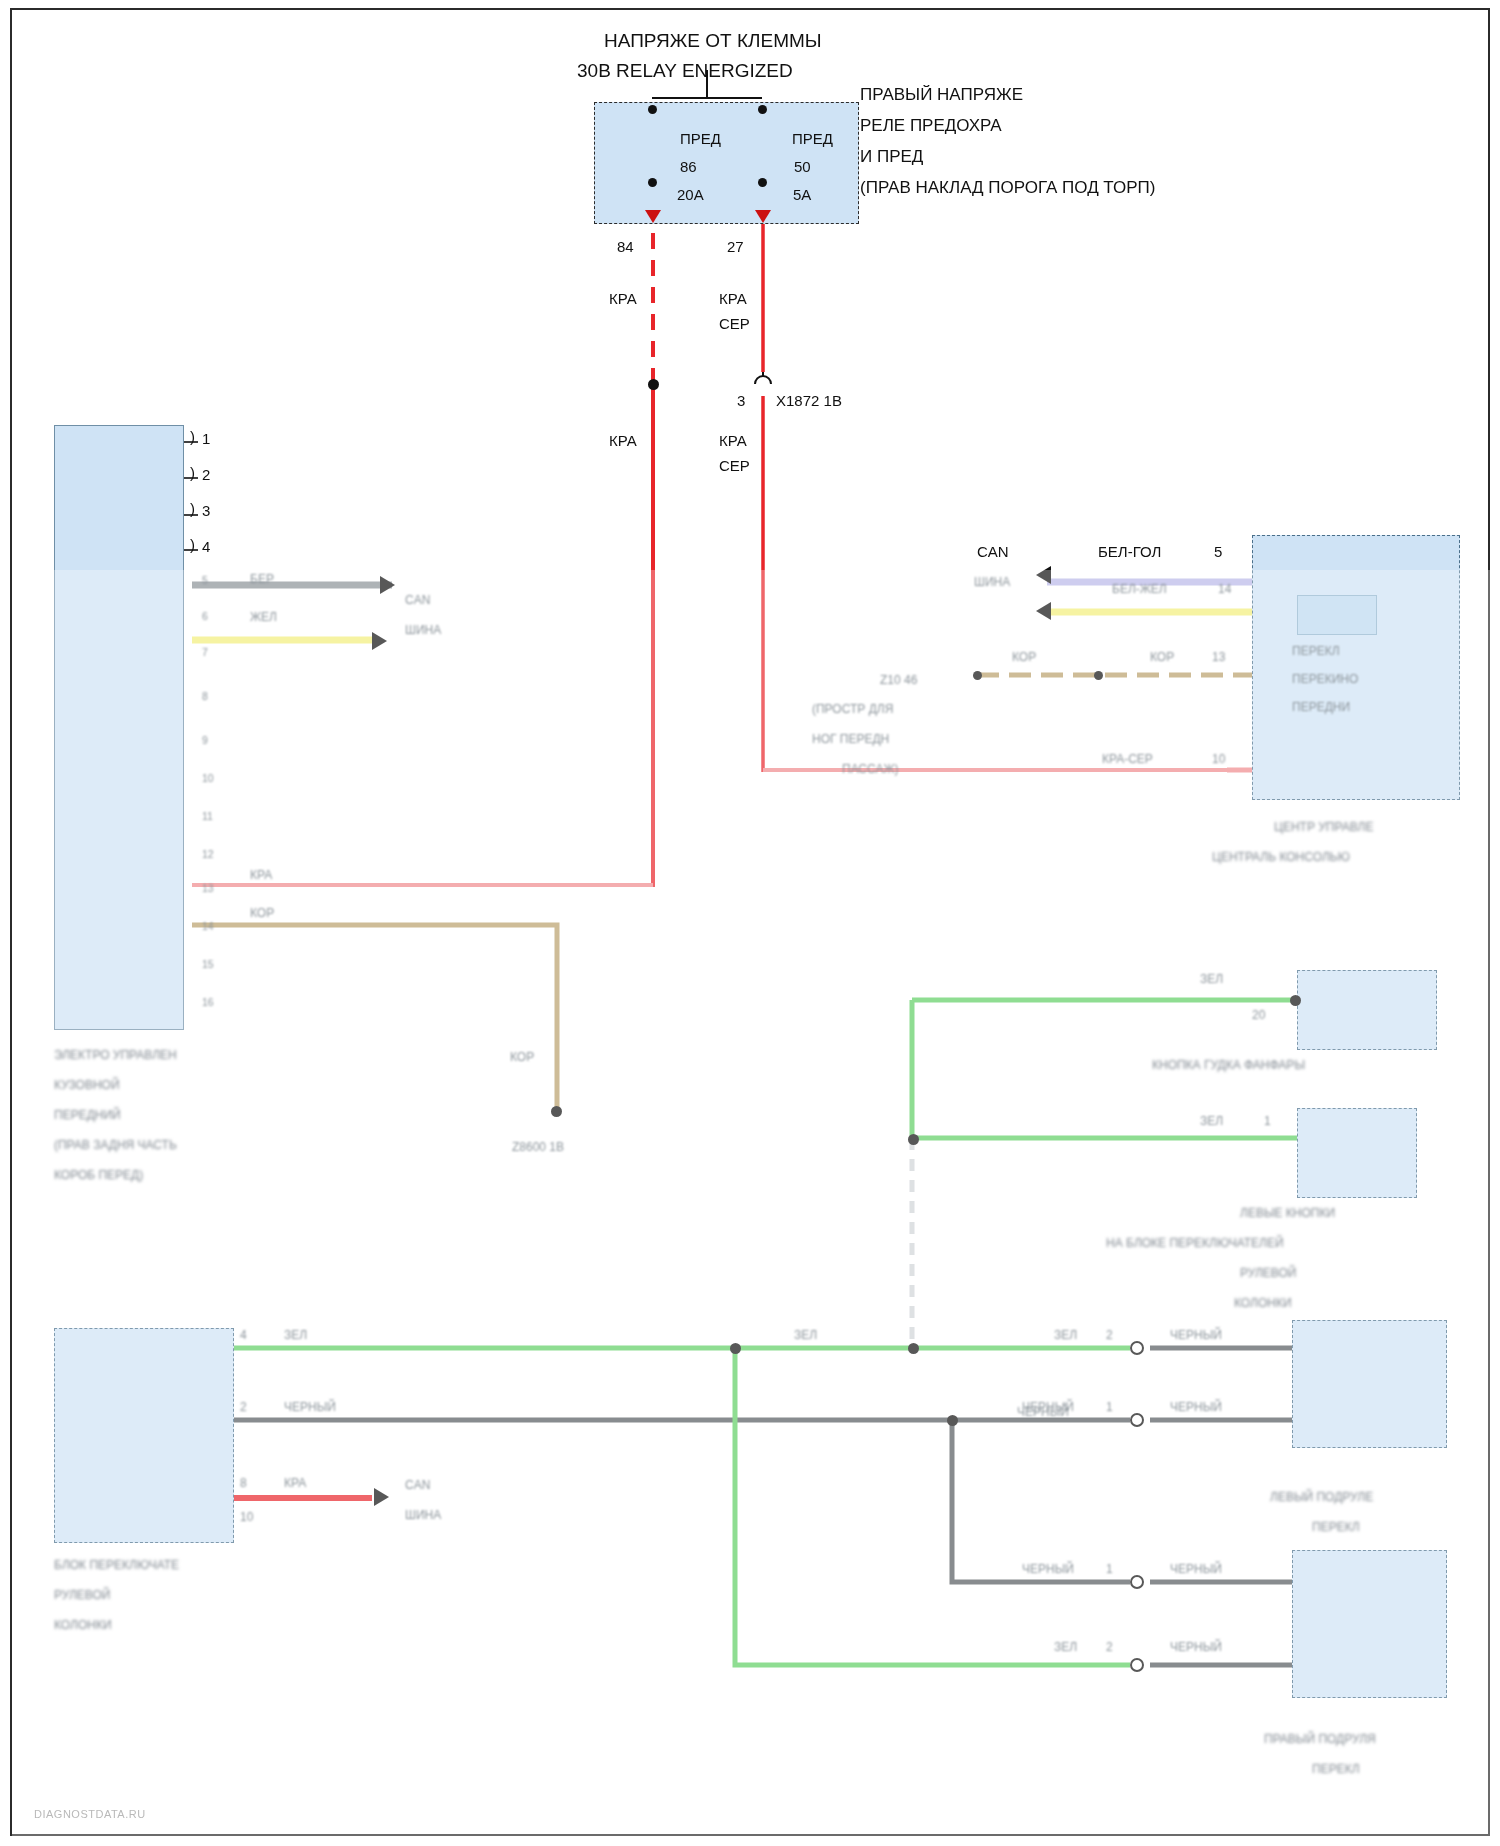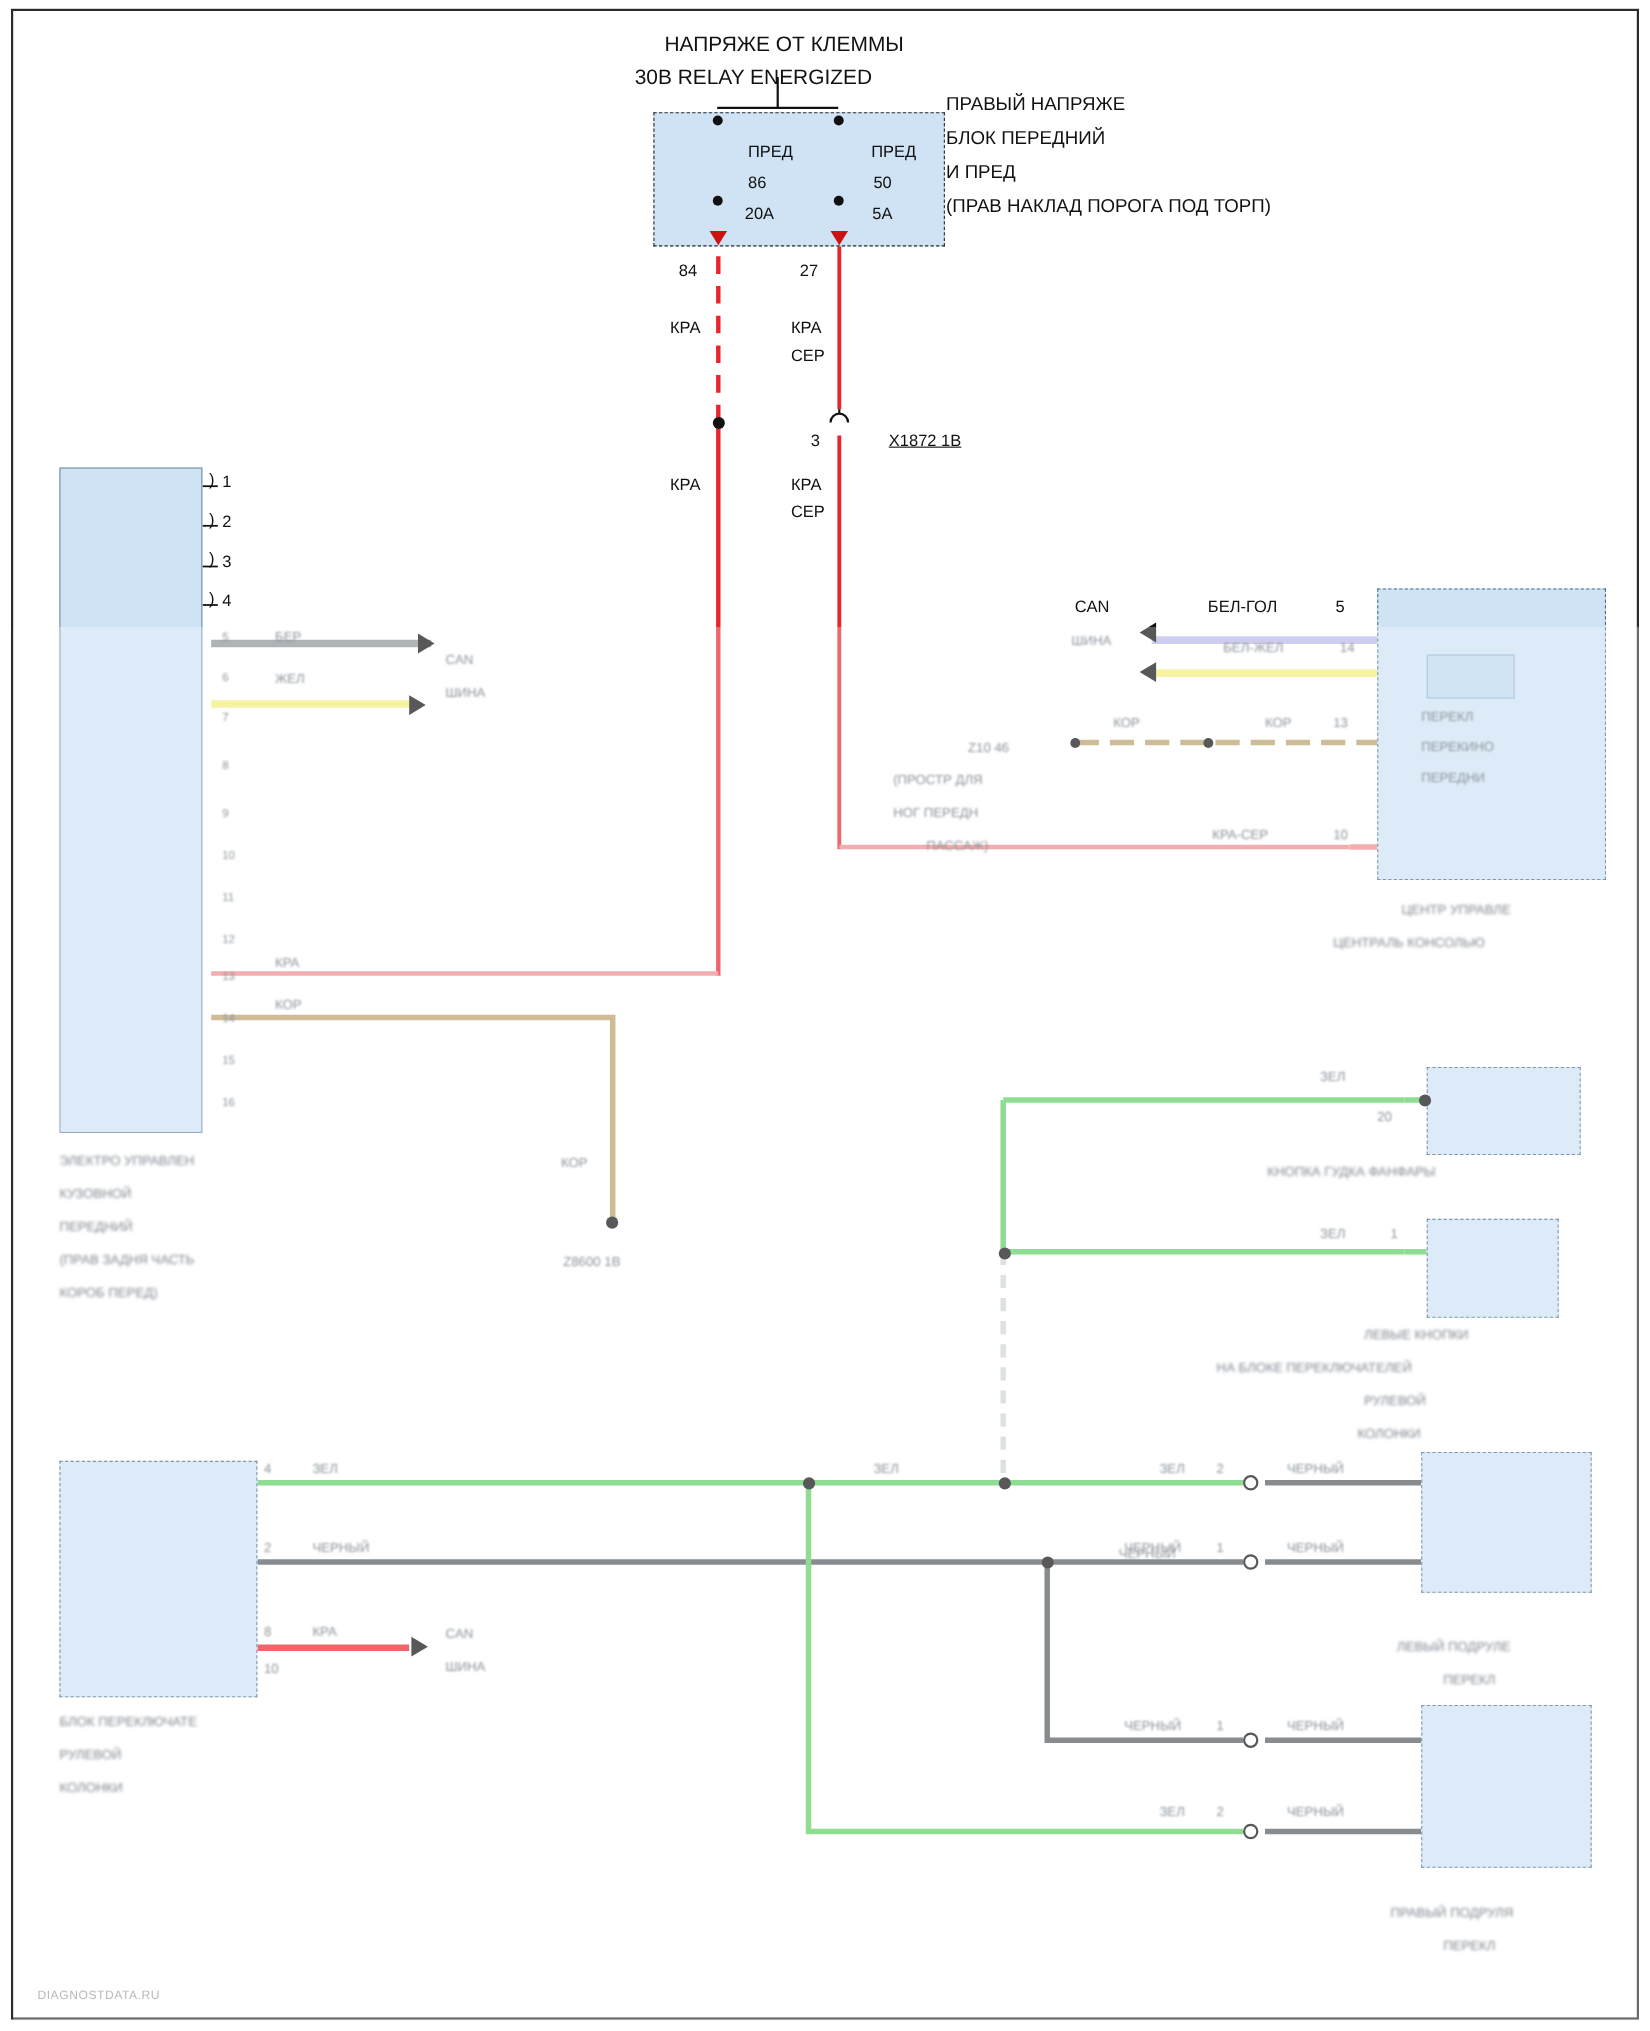--- a/index.html
+++ b/index.html
@@ -240,36 +240,36 @@
     <div class="lbl" style="left:782px; top:148px;">50</div>
     <div class="lbl" style="left:781px; top:176px;">5А</div>
 
     <div class="arrow-d" style="left:633px; top:200px;"></div>
     <div class="arrow-d" style="left:743px; top:200px;"></div>
 
     <div class="lbl" style="left:605px; top:228px;">84</div>
     <div class="lbl" style="left:715px; top:228px;">27</div>
 
     <div class="lbl" style="left:848px; top:75px; font-size:17px;">ПРАВЫЙ НАПРЯЖЕ</div>
-    <div class="lbl" style="left:848px; top:106px; font-size:17px;">БЛОК ПЕРЕДНИЙ</div>
+    <div class="lbl" style="left:848px; top:106px; font-size:17px;">РЕЛЕ ПРЕДОХРА</div>
     <div class="lbl" style="left:848px; top:137px; font-size:17px;">И ПРЕД</div>
     <div class="lbl" style="left:848px; top:168px; font-size:17px;">(ПРАВ НАКЛАД ПОРОГА ПОД ТОРП)</div>
 
     <div class="lbl" style="left:597px; top:280px;">КРА</div>
     <div class="lbl" style="left:707px; top:280px;">КРА</div>
     <div class="lbl" style="left:707px; top:305px;">СЕР</div>
 
     <div class="dot" style="left:636px; top:369px;"></div>
 
     <div class="lbl" style="left:597px; top:422px;">КРА</div>
     <div class="lbl" style="left:707px; top:422px;">КРА</div>
     <div class="lbl" style="left:707px; top:447px;">СЕР</div>
 
     <div class="lbl" style="left:725px; top:382px;">3</div>
-    <div class="lbl" style="left:796px; top:382px;text-decoration:underline;">X1872 1В</div>
+    <div class="lbl" style="left:764px; top:382px;">X1872 1В</div>
 
     <div class="ecu solid" style="left:42px; top:415px; width:130px; height:605px;"></div>
 
     <div class="pinbrace" style="left:178px; top:418px;">)</div>
     <div class="lbl" style="left:190px; top:420px;">1</div>
     <div class="pinbrace" style="left:178px; top:454px;">)</div>
     <div class="lbl" style="left:190px; top:456px;">2</div>
     <div class="pinbrace" style="left:178px; top:490px;">)</div>
     <div class="lbl" style="left:190px; top:492px;">3</div>
     <div class="pinbrace" style="left:178px; top:526px;">)</div>

